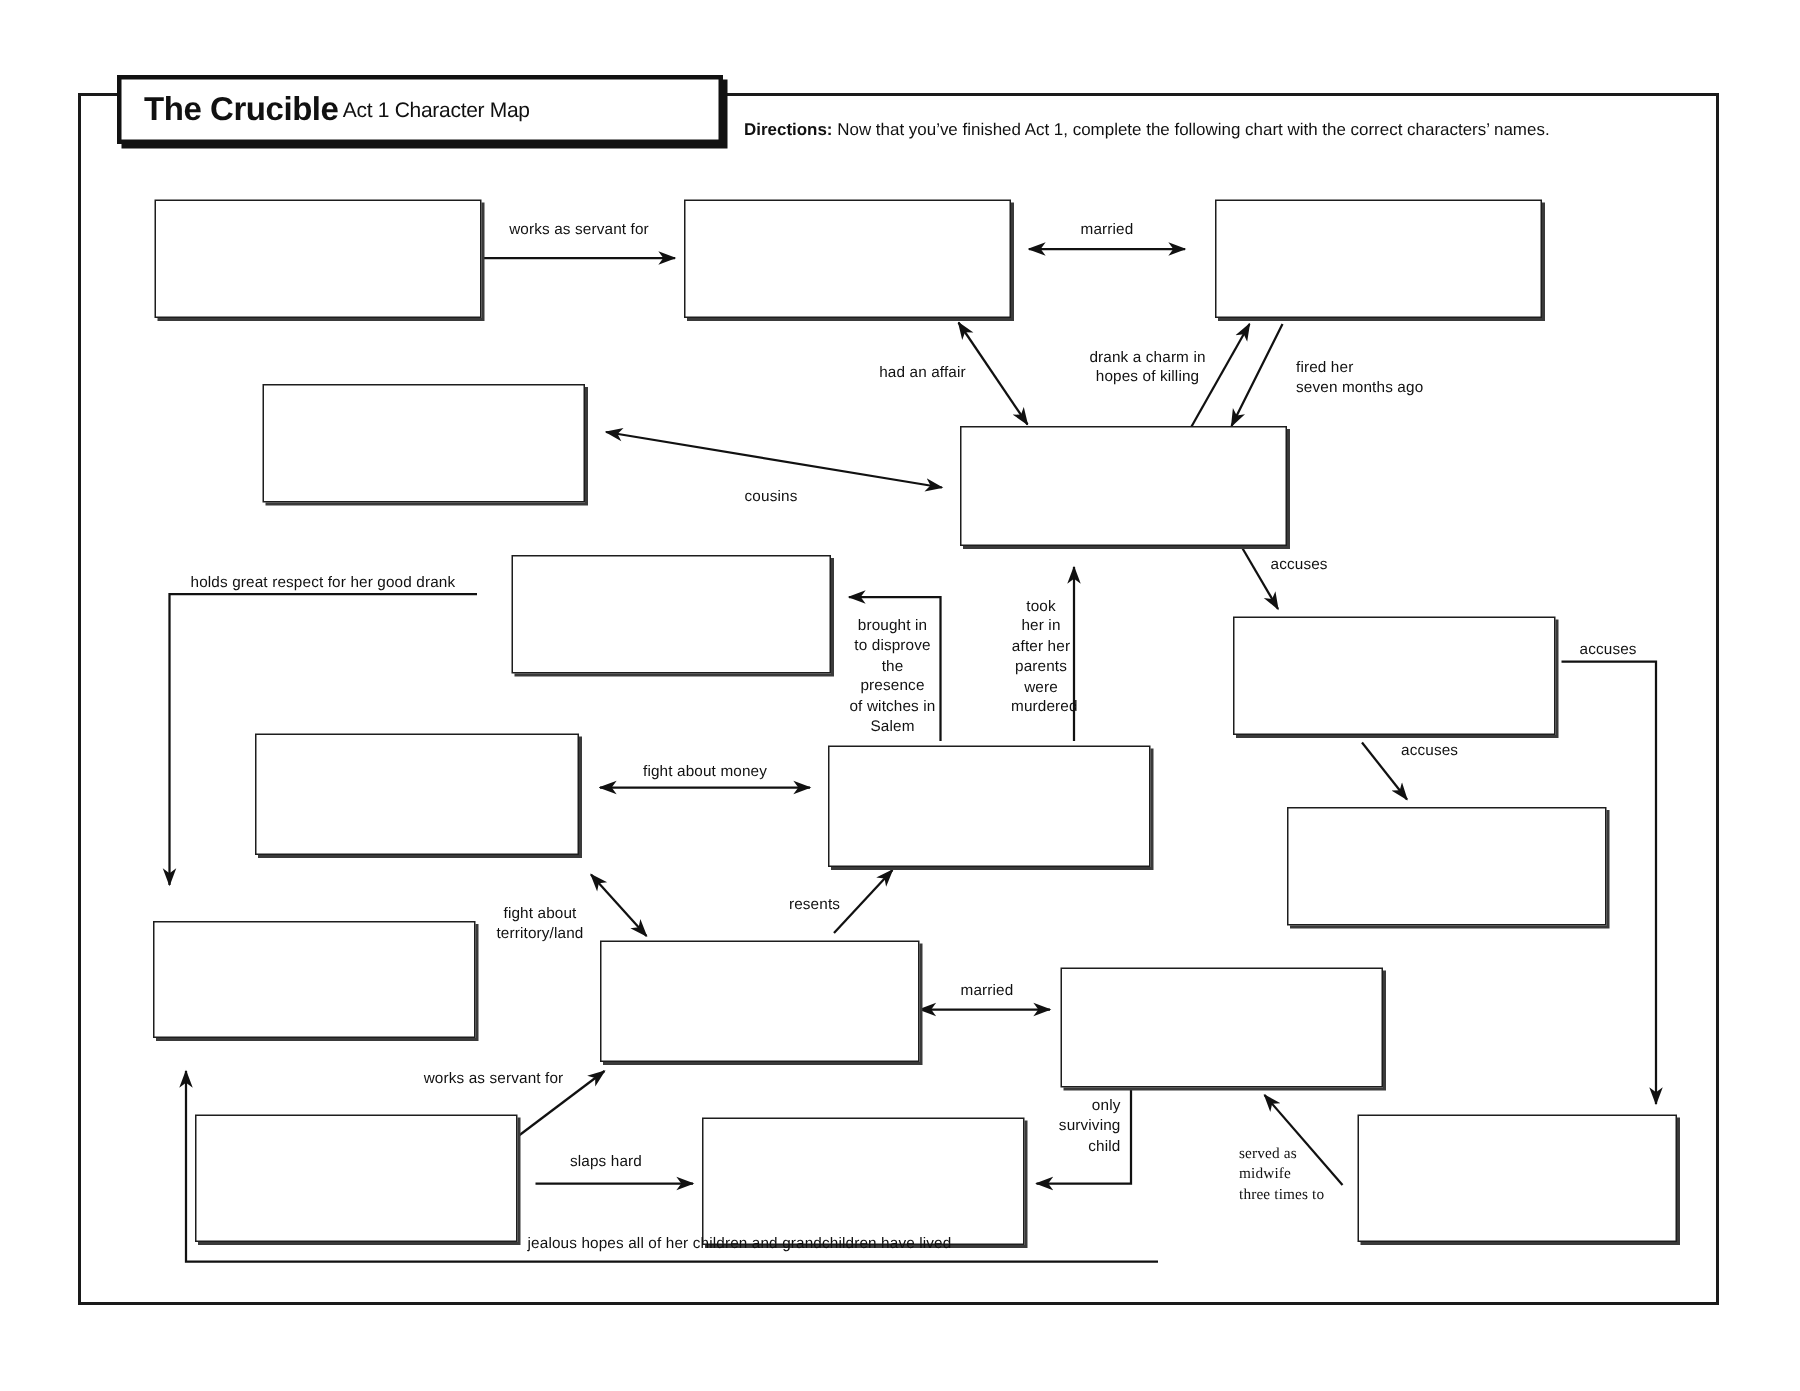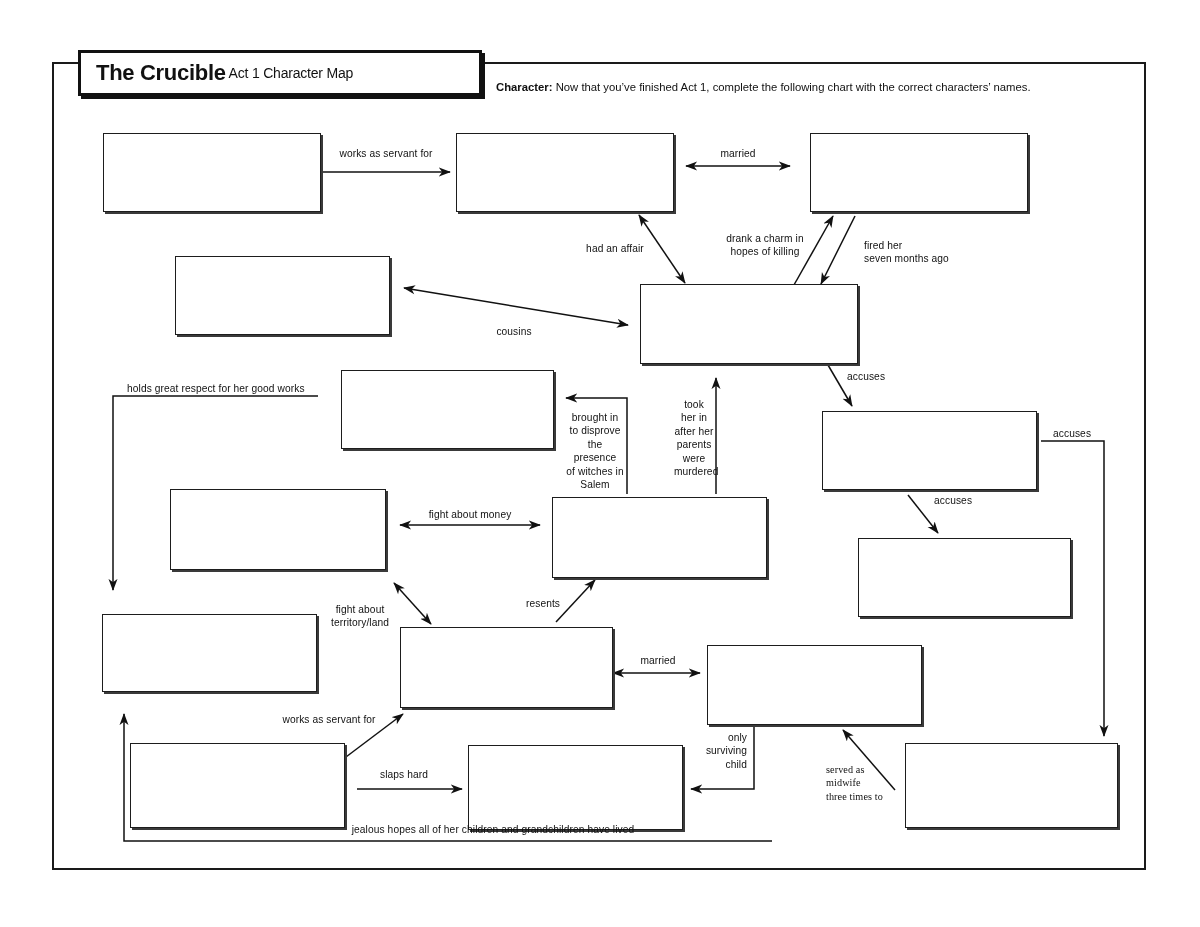--- a/index.html
+++ b/index.html
@@ -168,21 +168,21 @@
       <path d="M772 841 L124 841 L124 714" marker-end="url(#ah)"></path>
     </g>
   </svg>
 
   <div id="title-plate">
     <span class="t-bold">The Crucible</span>
       <span class="t-light"> Act 1 Character Map</span>
   </div>
 
   <div id="directions">
-    <span class="d-label">Character:</span><span> Now that you’ve finished Act 1, complete the following chart with the correct characters’ names.</span>
+    <span class="d-label">Directions:</span><span> Now that you’ve finished Act 1, complete the following chart with the correct characters’ names.</span>
   </div>
 
   <div class="cbox" style="left:103px;  top:133px; width:218px; height:79px;"></div>
   <div class="cbox" style="left:456px;  top:133px; width:218px; height:79px;"></div>
   <div class="cbox" style="left:810px;  top:133px; width:218px; height:79px;"></div>
   <div class="cbox" style="left:175px;  top:256px; width:215px; height:79px;"></div>
   <div class="cbox" style="left:640px;  top:284px; width:218px; height:80px;"></div>
   <div class="cbox" style="left:341px;  top:370px; width:213px; height:79px;"></div>
   <div class="cbox" style="left:170px;  top:489px; width:216px; height:81px;"></div>
   <div class="cbox" style="left:822px;  top:411px; width:215px; height:79px;"></div>
@@ -208,21 +208,21 @@
 seven months ago</div>
 
   <div class="rlabel center" style="left:483px; top:285px; width:62px;margin-top:41px;">cousins</div>
 
   <div class="rlabel" style="left:847px; top:371px; width:62px;">accuses</div>
 
   <div class="rlabel" style="left:934px; top:495px; width:62px;">accuses</div>
 
   <div class="rlabel" style="left:1053px; top:428px; width:62px;">accuses</div>
 
-  <div class="rlabel" style="left:127px; top:383px; width:200px;">holds great respect for her good works</div>
+  <div class="rlabel" style="left:127px; top:383px; width:200px;">holds great respect for her good drank</div>
 
   <div class="rlabel center" style="left:566px; top:411px; width:58px; line-height:13.4px;">brought in
 to disprove
 the presence
 of witches in
 Salem</div>
 
   <div class="rlabel center" style="left:674px; top:398px; width:40px; line-height:13.4px;">took
 her in
 after her

